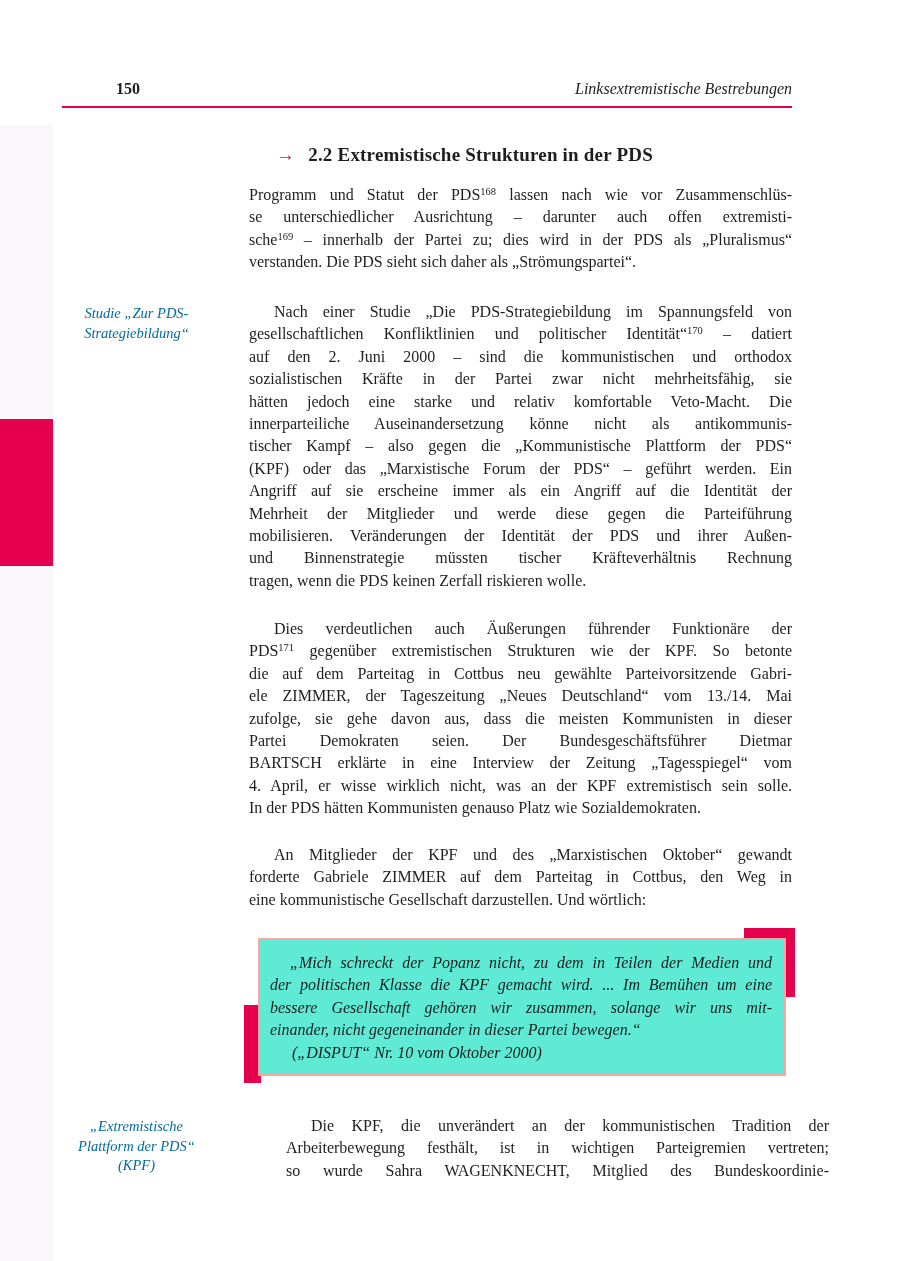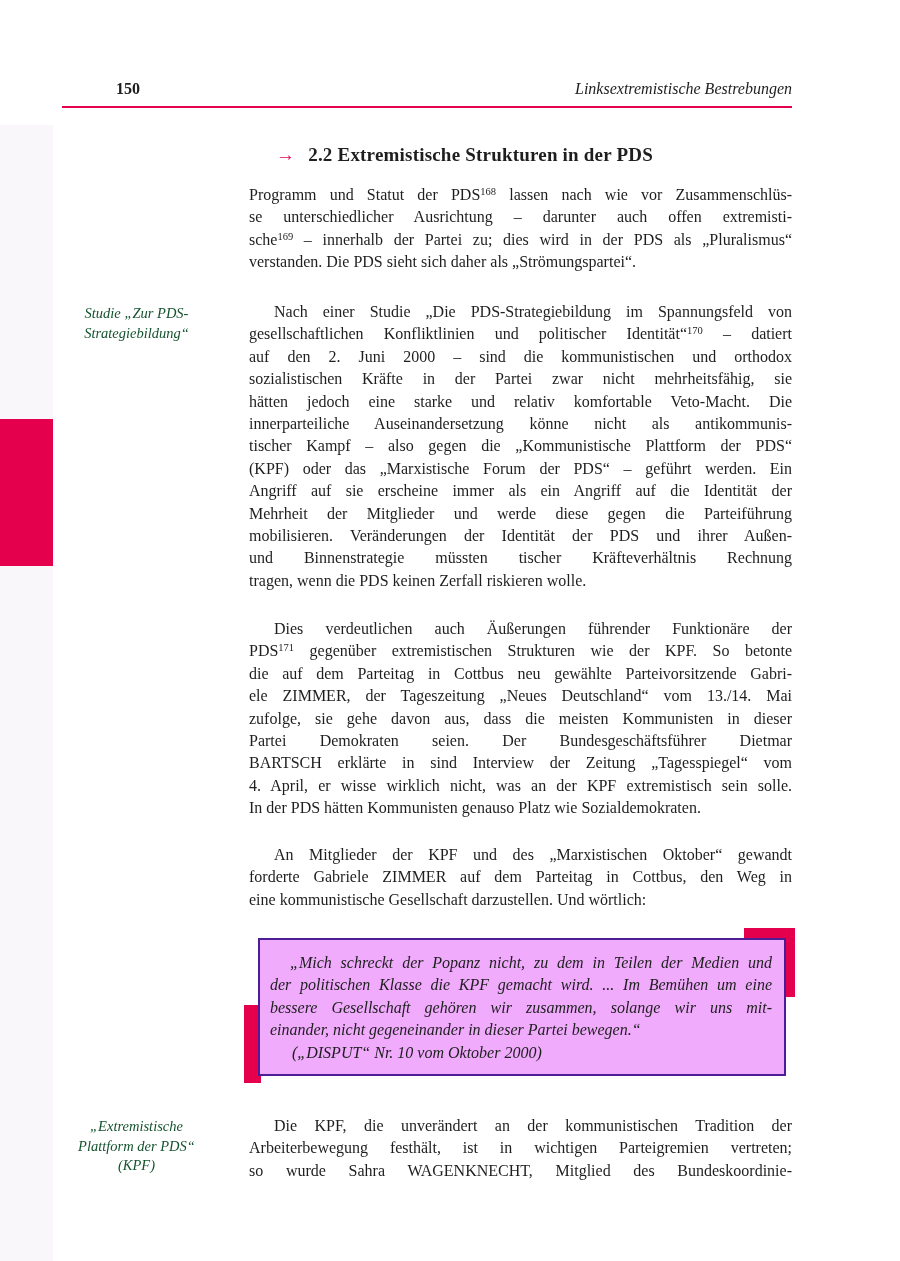--- a/index.html
+++ b/index.html
@@ -17,29 +17,29 @@
   
   .heading{position:absolute;left:272px;top:140px;margin:4px;font-size:19px;font-weight:bold;letter-spacing:.2px;}
   .heading .arrow{color:#e4004d;margin-right:13px;font-weight:bold;}
   
   .para{position:absolute;left:249px;width:543px;}
   .ln{font-size:16px;line-height:22.4px;text-align:justify;text-align-last:justify;}
   .ln.last{text-align-last:left;}
   .ln.indent{text-indent:25px;}
   sup{font-size:10.5px;line-height:0;vertical-align:5px;letter-spacing:0;}
   
-  .mnote{position:absolute;left:60px;width:153px;text-align:center;color:#14532d;
+  .mnote{position:absolute;left:60px;width:153px;text-align:center;color:#0369a1;
          font-style:italic;font-size:14.5px;line-height:19.5px;}
   
   .tab{position:absolute;background:#e4004d;z-index:1;}
   .tab-tr{left:744px;top:928px;width:51px;height:69px;}
   .tab-bl{left:244px;top:1005px;width:17px;height:78px;}
   .qbox{
     position:absolute;left:258px;top:938px;width:528px;height:138px;z-index:2;
-    box-sizing:border-box;background:#f0abfc;border:2px solid #4c1d95;
+    box-sizing:border-box;background:#5eead4;border:2px solid #fca5a5;
     padding:12px 12px 0 10px;font-style:italic;
   }
   .qbox .ln{font-size:16px;line-height:22.4px;}
   .qbox .ln.qindent{text-indent:20px;}
   .qbox .ln.sindent{text-indent:22px;font-style:italic;}
 </style>
 </head>
 <body>
 
 <div class="page">
@@ -81,21 +81,21 @@
     <div class="ln last">tragen, wenn die PDS keinen Zerfall riskieren wolle.</div>
   </div>
 
   <div class="para" style="top:618px;">
     <div class="ln indent">Dies verdeutlichen auch Äußerungen führender Funktionäre der</div>
     <div class="ln"><span>PDS</span><sup>171</sup><span> gegenüber extremistischen Strukturen wie der KPF. So betonte</span></div>
     <div class="ln">die auf dem Parteitag in Cottbus neu gewählte Parteivorsitzende Gabri-</div>
     <div class="ln">ele ZIMMER, der Tageszeitung „Neues Deutschland“ vom 13./14. Mai</div>
     <div class="ln">zufolge, sie gehe davon aus, dass die meisten Kommunisten in dieser</div>
     <div class="ln">Partei Demokraten seien. Der Bundesgeschäftsführer Dietmar</div>
-    <div class="ln">BARTSCH erklärte in sind Interview der Zeitung „Tagesspiegel“ vom</div>
+    <div class="ln">BARTSCH erklärte in eine Interview der Zeitung „Tagesspiegel“ vom</div>
     <div class="ln">4. April, er wisse wirklich nicht, was an der KPF extremistisch sein solle.</div>
     <div class="ln last">In der PDS hätten Kommunisten genauso Platz wie Sozialdemokraten.</div>
   </div>
 
   <div class="para" style="top:844px;">
     <div class="ln indent">An Mitglieder der KPF und des „Marxistischen Oktober“ gewandt</div>
     <div class="ln">forderte Gabriele ZIMMER auf dem Parteitag in Cottbus, den Weg in</div>
     <div class="ln last">eine kommunistische Gesellschaft darzustellen. Und wörtlich:</div>
   </div>
 
@@ -108,19 +108,19 @@
     <div class="ln last">einander, nicht gegeneinander in dieser Partei bewegen.“</div>
     <div class="ln last sindent">(„DISPUT“ Nr. 10 vom Oktober 2000)</div>
   </div>
 
   <div class="mnote" style="top:1117px;">
     <div>„Extremistische</div>
     <div>Plattform der PDS“</div>
     <div>(KPF)</div>
   </div>
 
-  <div class="para" style="top:1115px;">
+  <div class="para" style="top:1115px;margin-left:37px;">
     <div class="ln indent">Die KPF, die unverändert an der kommunistischen Tradition der</div>
     <div class="ln">Arbeiterbewegung festhält, ist in wichtigen Parteigremien vertreten;</div>
     <div class="ln">so wurde Sahra WAGENKNECHT, Mitglied des Bundeskoordinie-</div>
   </div>
 
 </div>
 
 </body></html>

